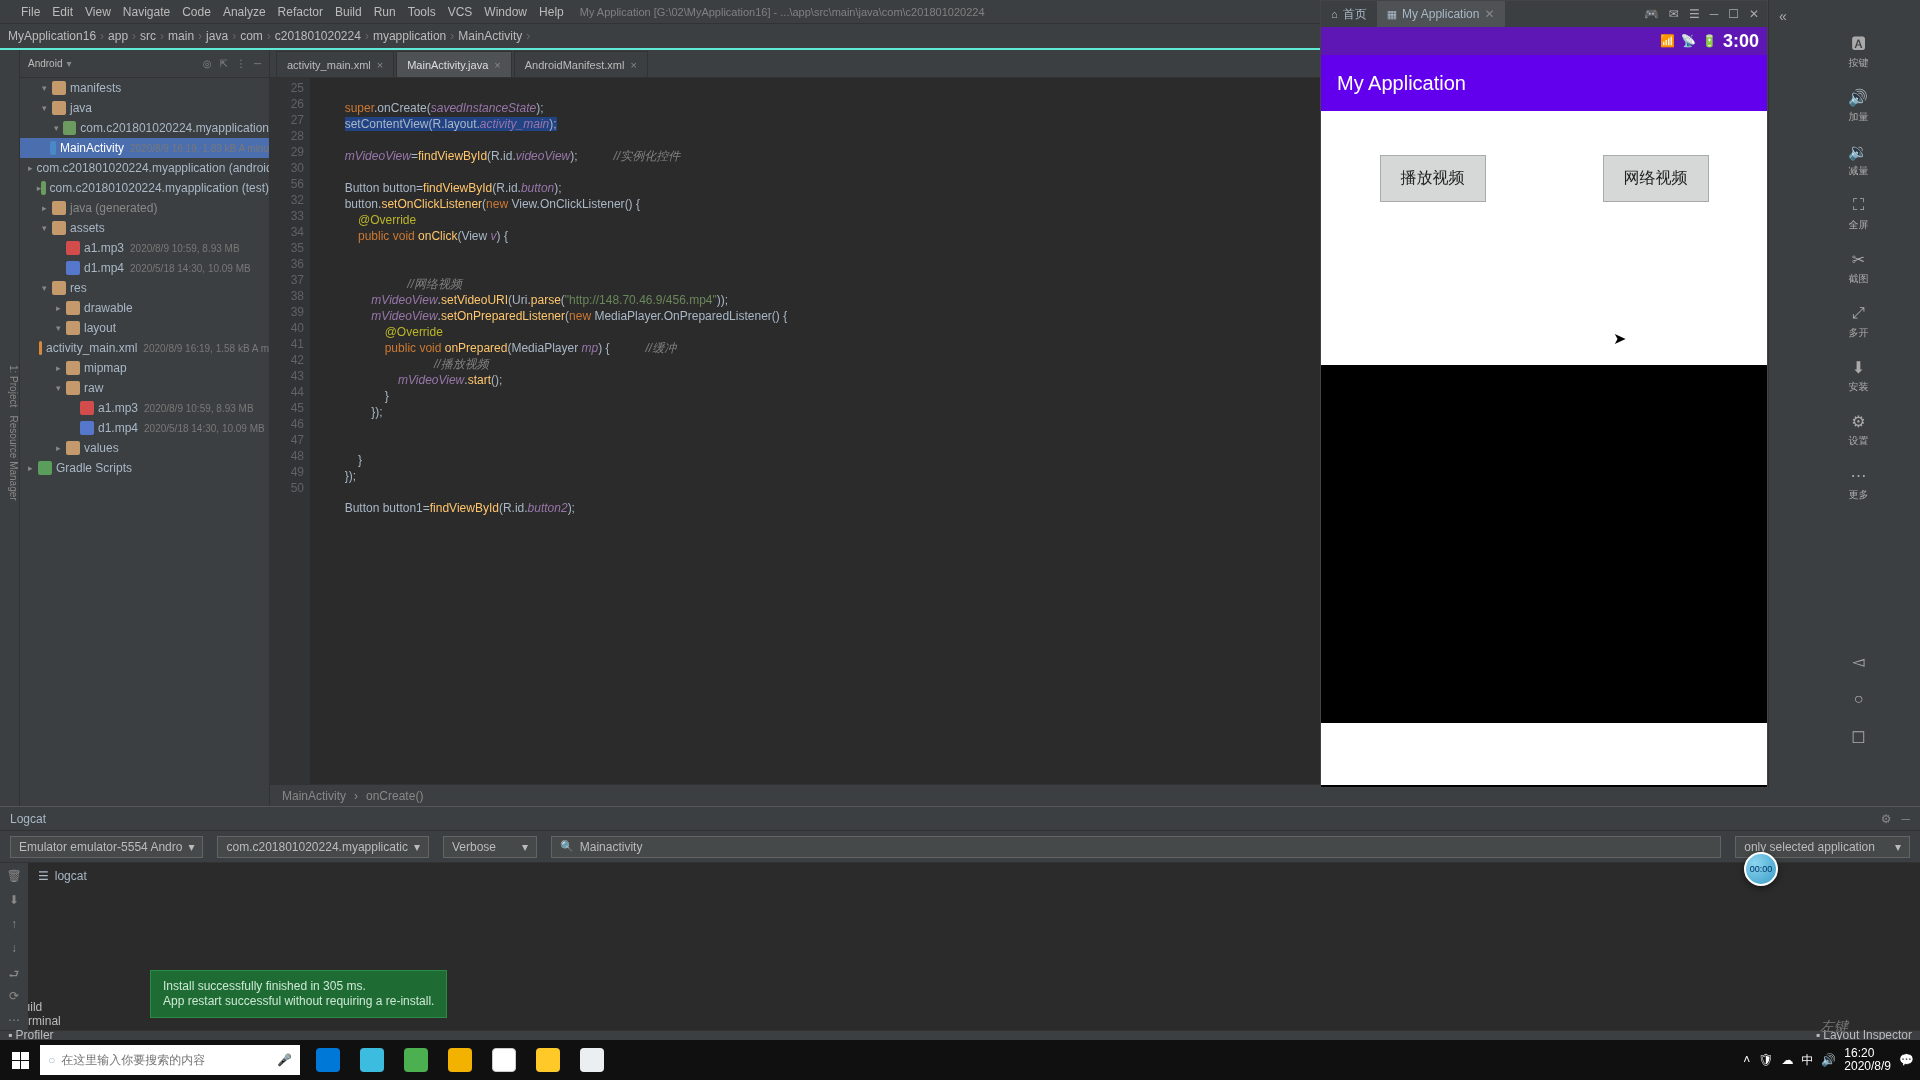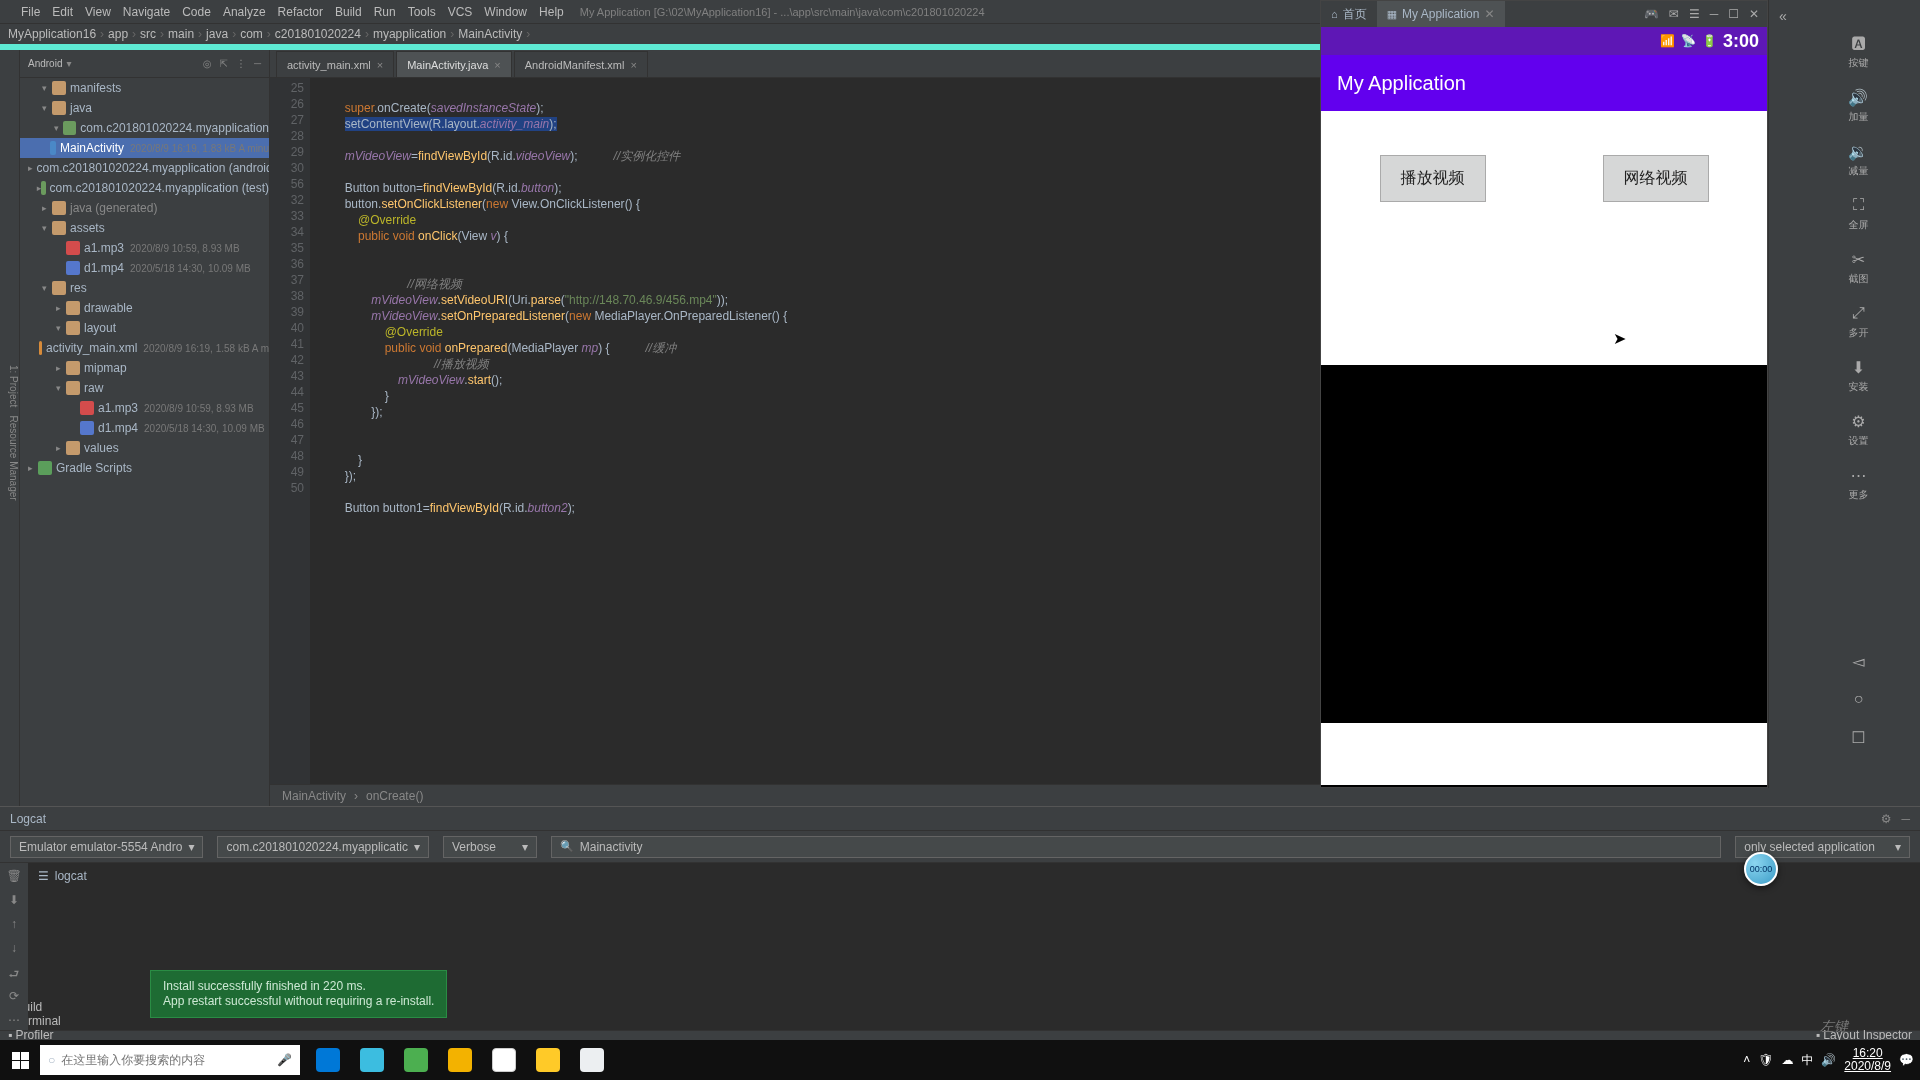--- a/index.html
+++ b/index.html
@@ -1,20 +1,20 @@
 <!DOCTYPE html>
 <html><head>
 <meta charset="utf-8">
 <style>
 * { margin:0; padding:0; box-sizing:border-box; font-family:"Segoe UI",Arial,sans-serif; font-size:12px; }
 body { background:#2b2b2b; color:#a9b7c6; width:1920px; height:1080px; overflow:hidden; position:relative; }
 .menubar { height:24px; background:#3c3f41; display:flex; align-items:center; padding:0 15px; border-bottom:1px solid #323232; }
 .menubar .mi { padding:0 6px; cursor:pointer; color:#bbb; }
 .menubar .path { margin-left:10px; color:#808080; font-size:11px; white-space:nowrap; overflow:hidden; }
-.toolbar { height:26px; background:#3c3f41; display:flex; align-items:center; padding:0 8px; border-bottom:6px solid #5eead4; }
+.toolbar { height:26px; background:#3c3f41; display:flex; align-items:center; padding:0 8px; border-bottom:2px solid #5eead4; }
 .bc { display:flex; align-items:center; gap:4px; font-size:11px; color:#bbb; }
 .bc .sep { color:#666; }
 .main { display:flex; height:756px; }
 .leftgutter { width:20px; background:#3c3f41; border-right:1px solid #323232; writing-mode:vertical-rl; text-align:center; font-size:10px; padding-top:10px; color:#888; }
 .projpanel { width:250px; background:#3c3f41; border-right:1px solid #323232; display:flex; flex-direction:column; }
 .projpanel .hdr { height:28px; display:flex; align-items:center; padding:0 8px; border-bottom:1px solid #323232;}
 .projpanel .hdr span { font-size:10px; color:#bbb; }
 .tree { flex:1; overflow:auto; font-size:11px; }
 .tree .node { display:flex; align-items:center; height:20px; padding-left:8px; white-space:nowrap; cursor:pointer; }
 .tree .node.sel { background:#4b6eaf; color:#fff; }
@@ -84,21 +84,21 @@
 .taskbar .start { width:40px; height:40px; display:flex; align-items:center; justify-content:center; cursor:pointer;}
 .taskbar .winlogo { display:grid; grid-template-columns:8px 8px; grid-template-rows:8px 8px; gap:1px;}
 .taskbar .winlogo div { background:#fff;}
 .taskbar .search { width:260px; height:30px; background:#fff; display:flex; align-items:center; padding:0 8px; gap:6px;}
 .taskbar .search input { border:none; outline:none; flex:1; font-size:12px;}
 .taskbar .apps { display:flex; margin-left:6px;}
 .taskbar .apps .ap { width:44px; height:40px; display:flex; align-items:center; justify-content:center; cursor:pointer;}
 .taskbar .apps .apic { width:24px; height:24px; border-radius:4px;}
 .taskbar .tray { margin-left:auto; display:flex; align-items:center; gap:8px; padding-right:6px; color:#fff; font-size:11px;}
 .taskbar .tray .ti { cursor:pointer;}
-.taskbar .clock { text-align:center; line-height:13px;text-decoration:underline;}
+.taskbar .clock { text-align:left; line-height:13px;}
 .wincontrols { position:absolute; top:0; right:0; height:24px; display:flex;}
 .wincontrols .wc { width:46px; display:flex; align-items:center; justify-content:center; cursor:pointer; color:#bbb; font-size:12px;}
 .ime { position:absolute; right:72px; bottom:44px; color:#777; font-size:14px; font-style:italic;}
 </style>
 </head>
 <body>
 
 <div class="menubar">
   <span id="menuitems"><span class="mi">File</span><span class="mi">Edit</span><span class="mi">View</span><span class="mi">Navigate</span><span class="mi">Code</span><span class="mi">Analyze</span><span class="mi">Refactor</span><span class="mi">Build</span><span class="mi">Run</span><span class="mi">Tools</span><span class="mi">VCS</span><span class="mi">Window</span><span class="mi">Help</span></span>
   <span class="path">My Application [G:\02\MyApplication16] - ...\app\src\main\java\com\c201801020224</span>
@@ -351,21 +351,21 @@
       <div class="sic">⮐</div>
       <div class="sic">⟳</div>
       <div class="sic">⋯</div>
     </div>
     <div class="content">
       <div style="display:flex;align-items:center;gap:6px;">
           <span>☰</span>
           <span>logcat</span>
         </div>
       <div class="toast">
-        <div>Install successfully finished in 220 ms.</div>
+        <div>Install successfully finished in 305 ms.</div>
         <div>App restart successful without requiring a re-install.</div>
       </div>
     </div>
   </div>
 </div>
 
 <div class="bottombar">
   <span id="bbleft">
       <span class="tb">▪ Build</span> 
       <span class="tb">▪ Terminal</span> 

